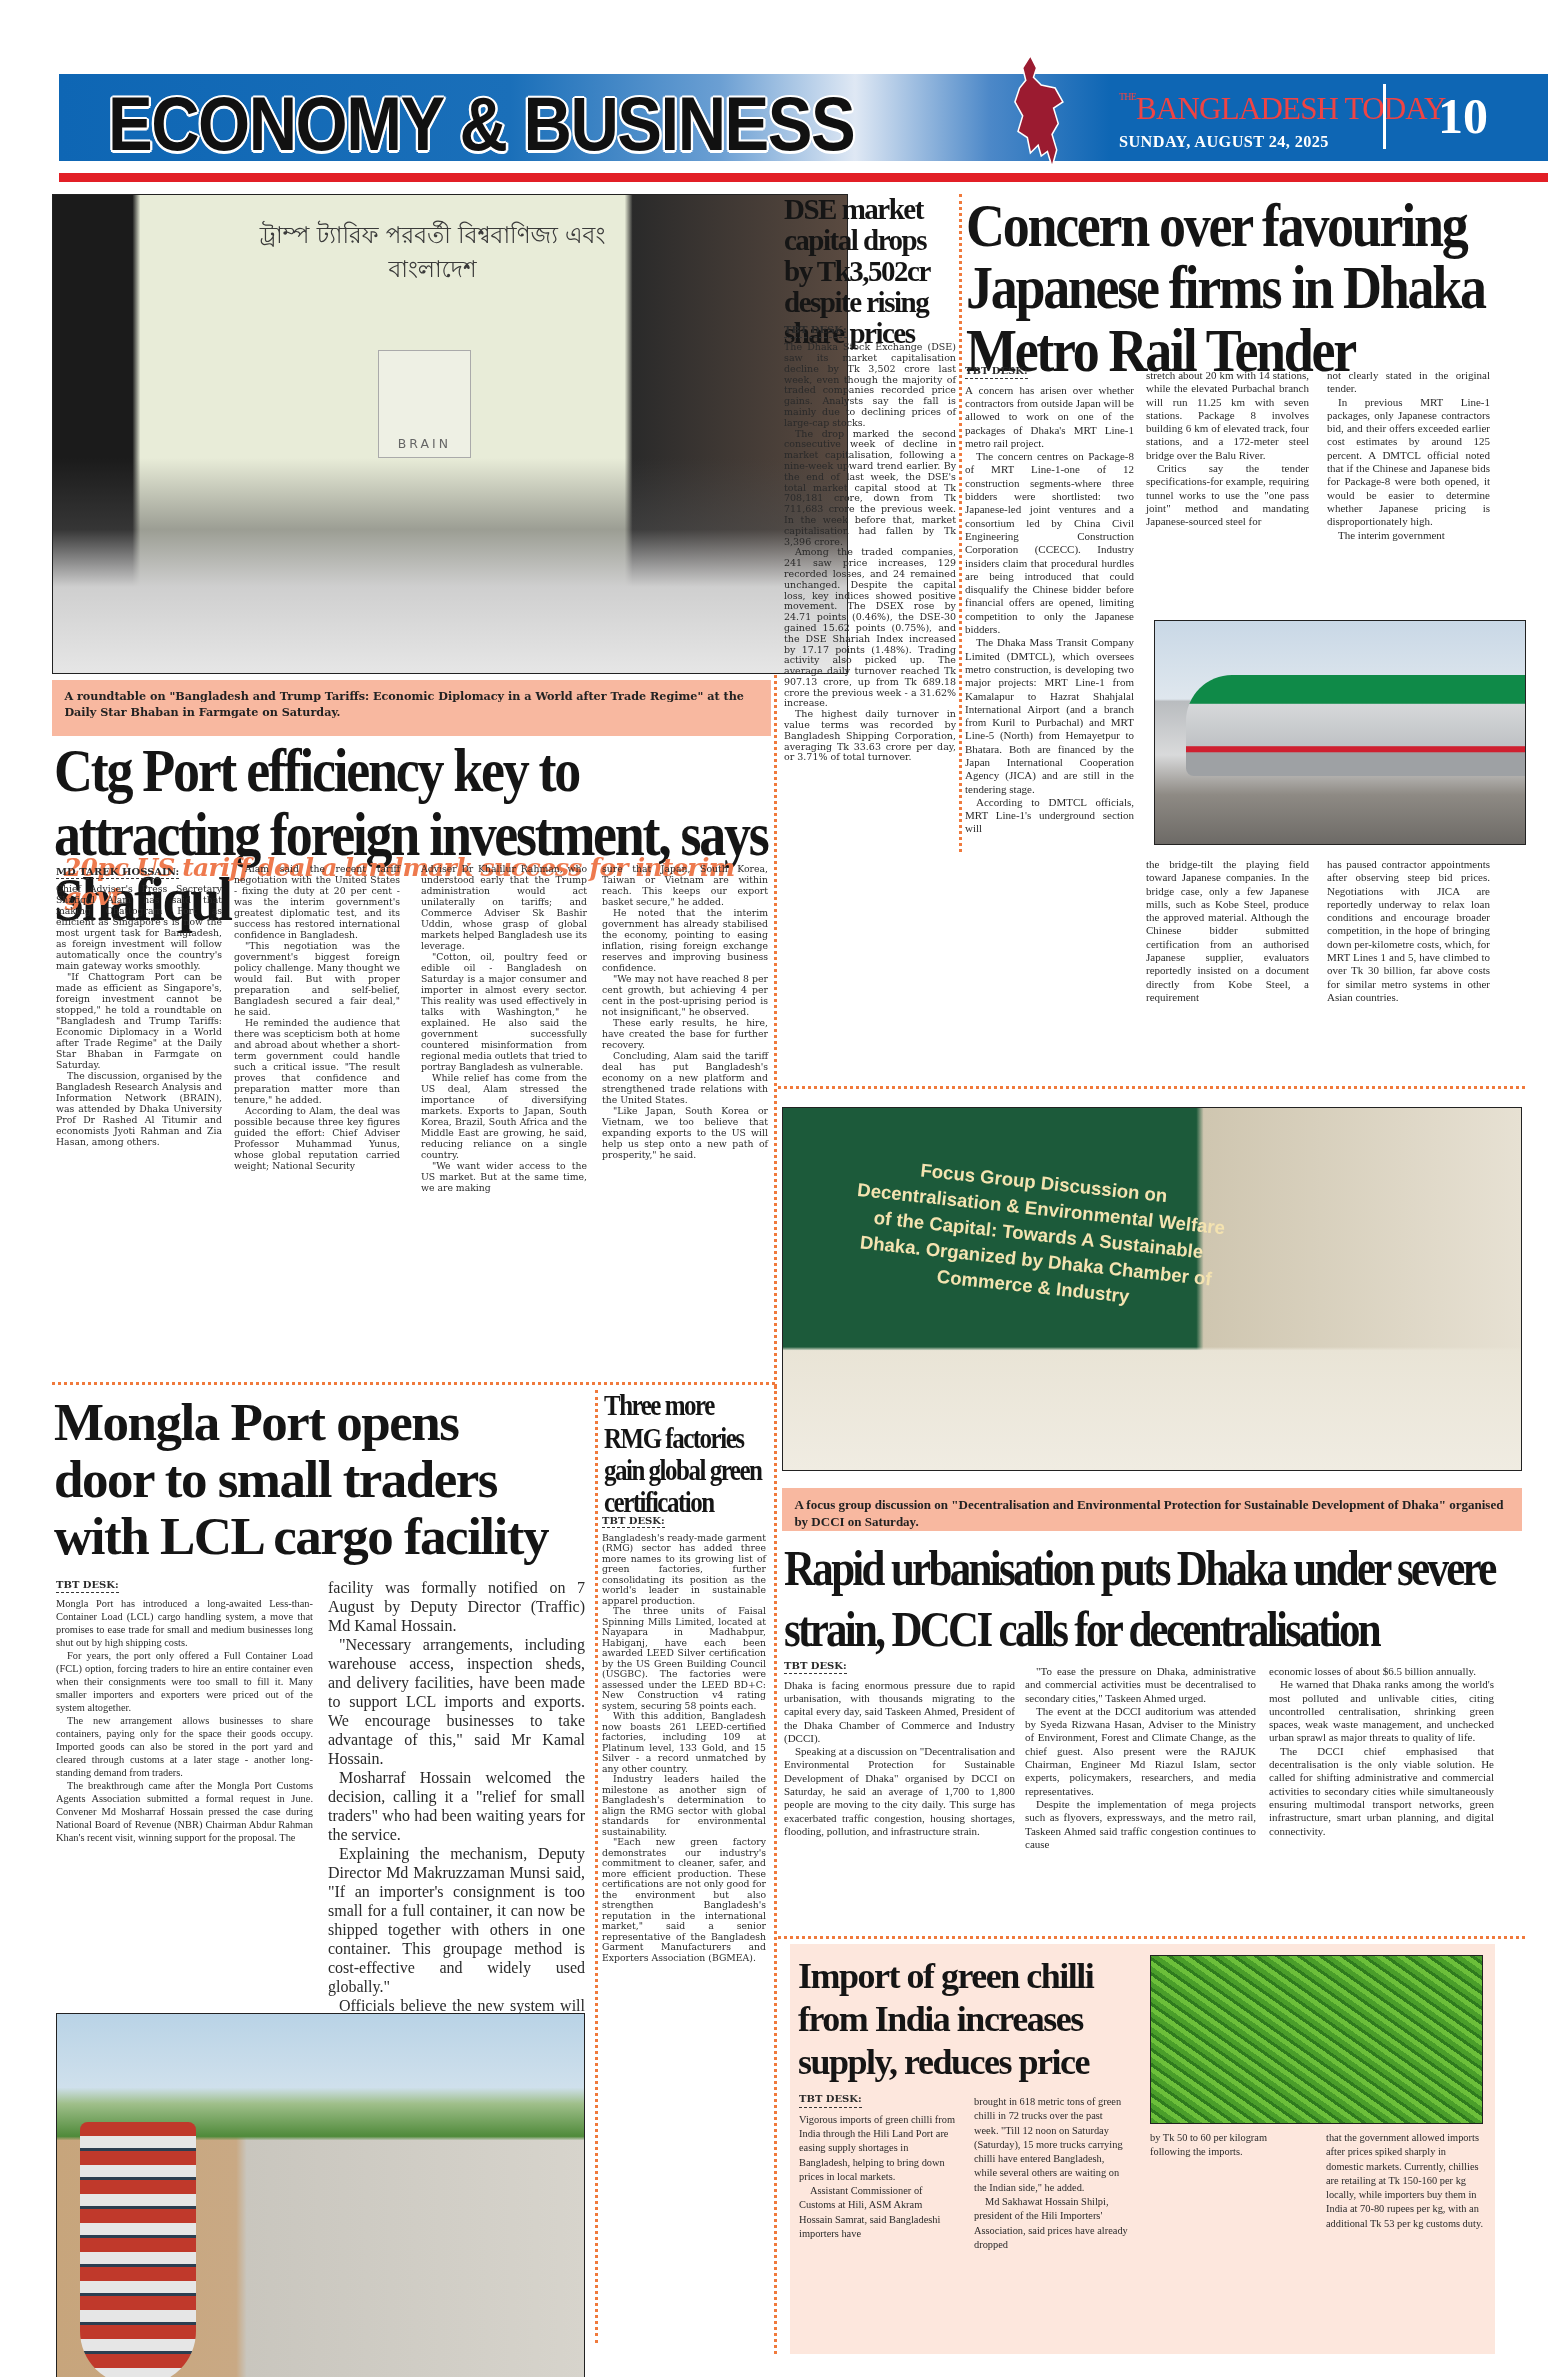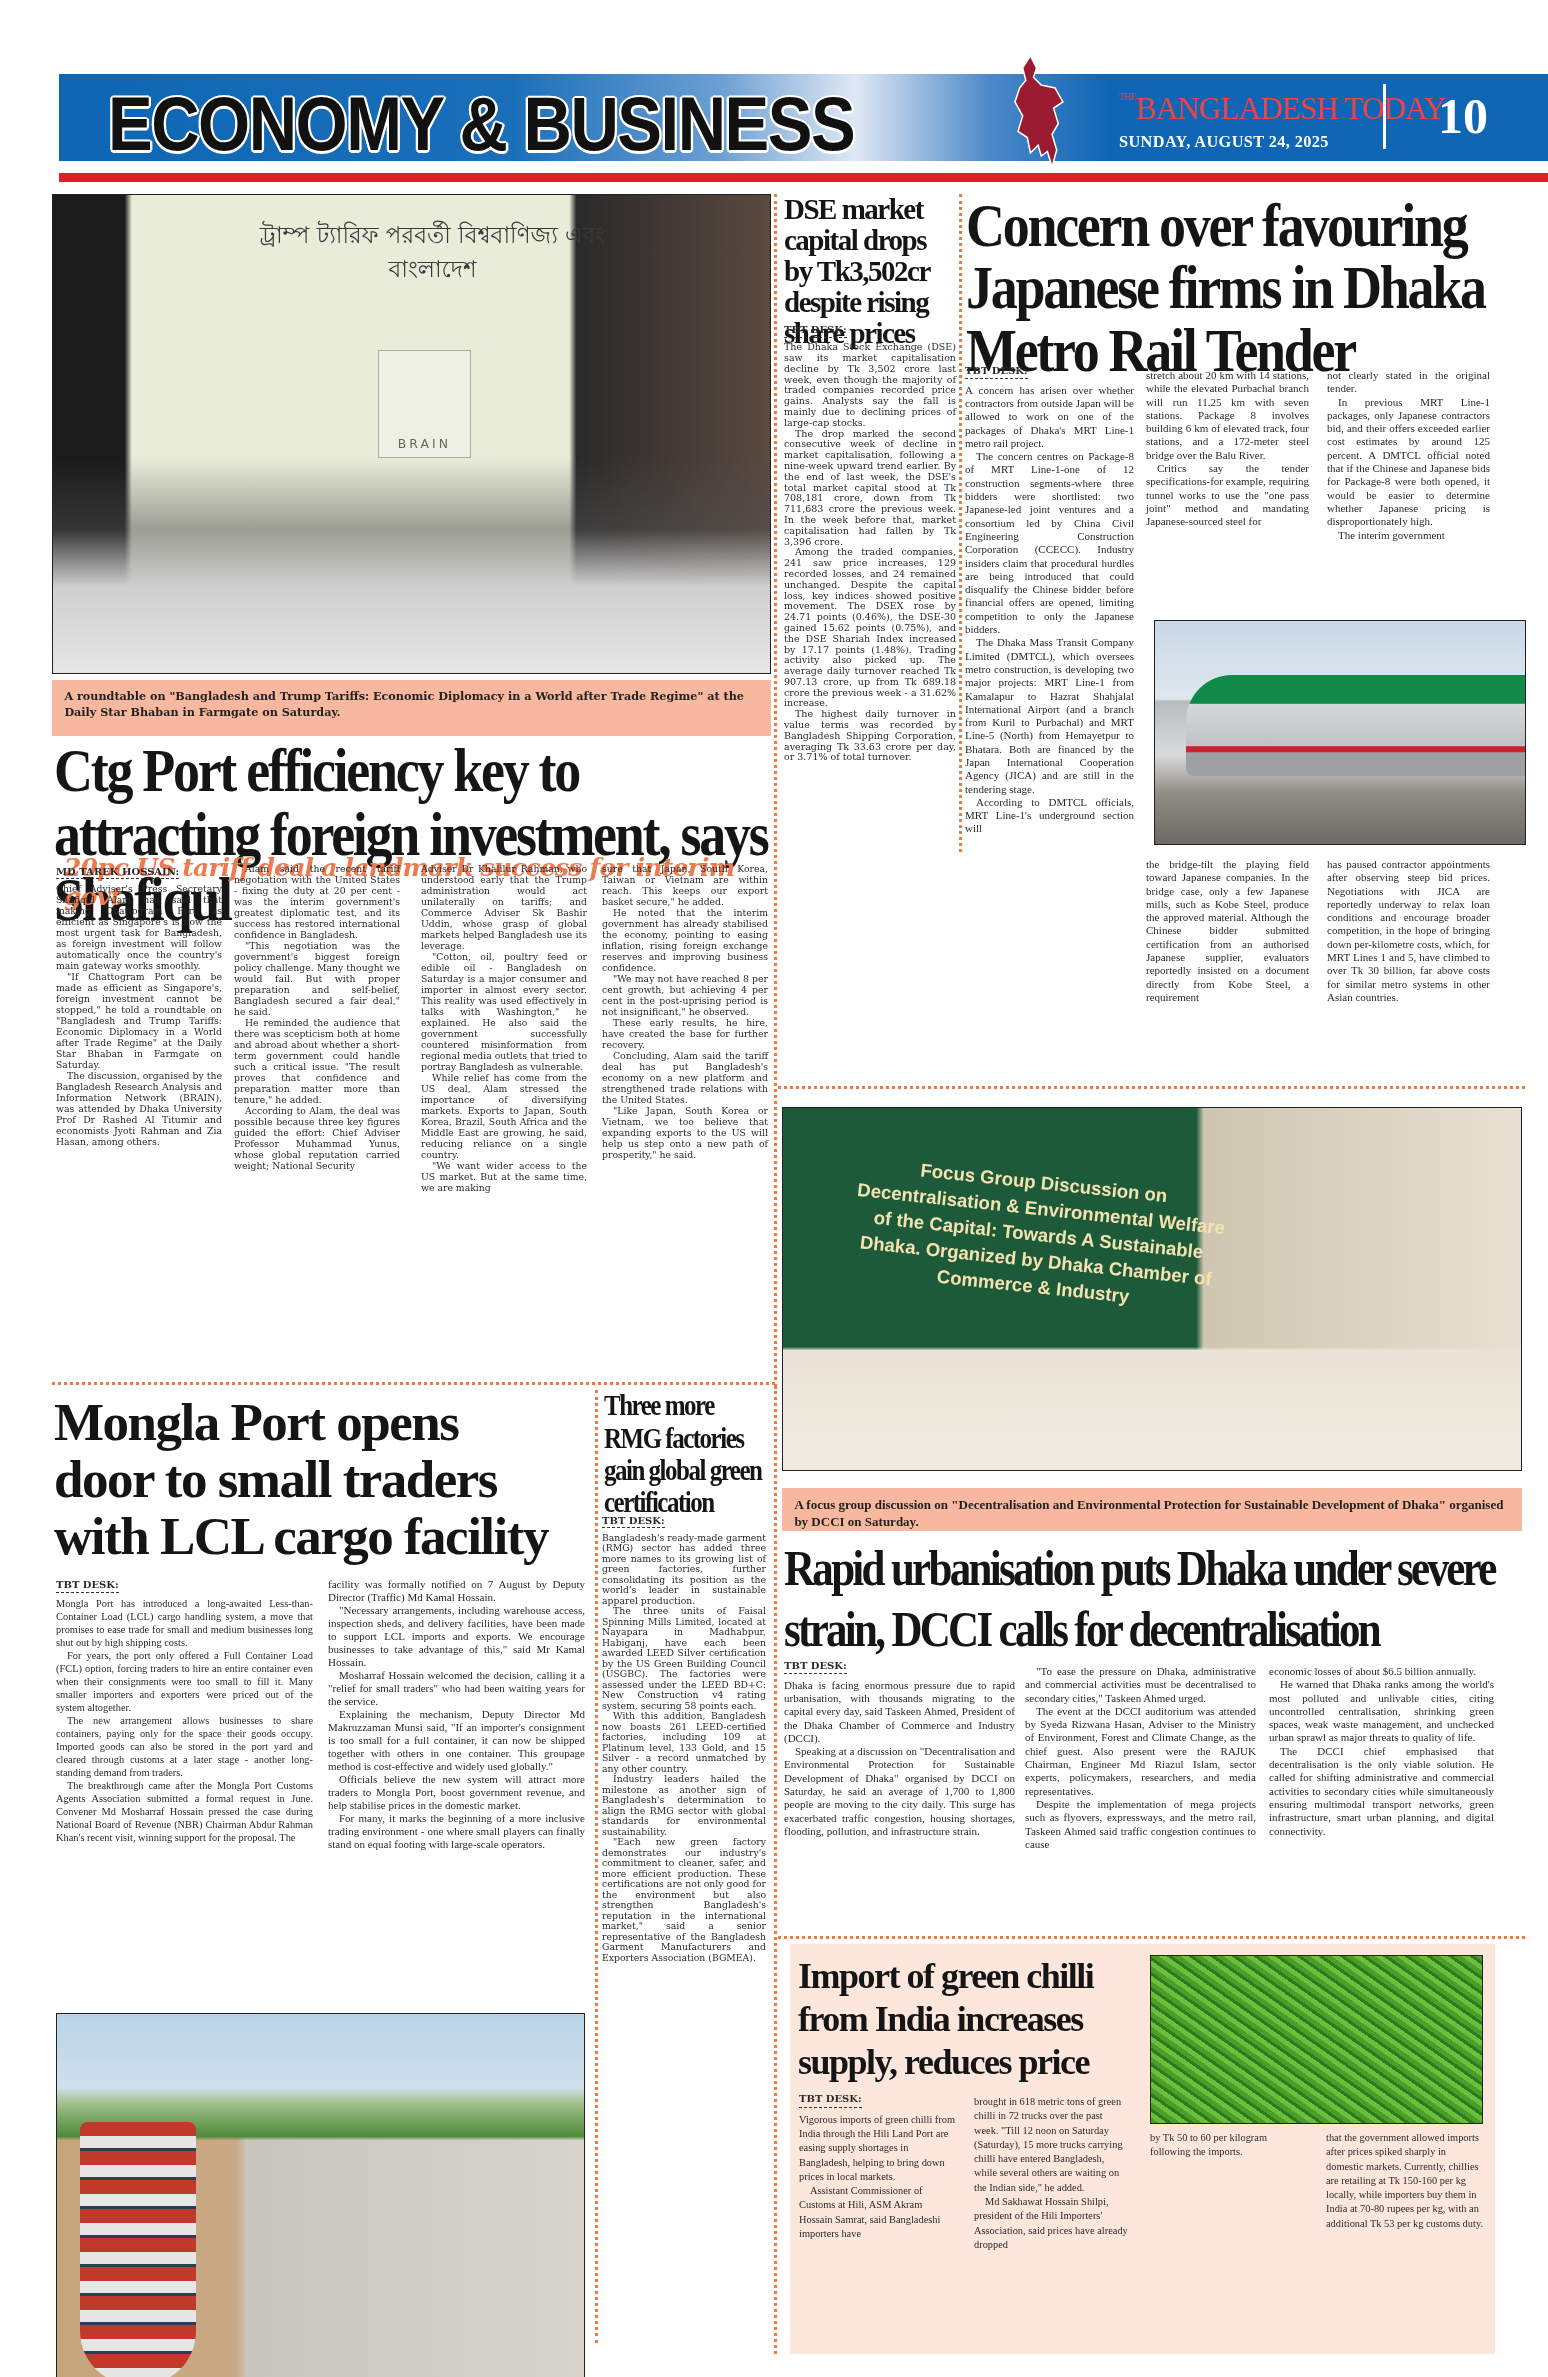--- a/index.html
+++ b/index.html
@@ -19,21 +19,21 @@
   .mast-divider { left: 1383px; top: 84px; width: 3.1px; height: 65px; background: #fff; }
   .mast-page { left: 1402px; top: 87px; color: #fff; font-family: "Liberation Serif", serif; font-size: 50px; font-weight: 700; margin-left: 36px; }
   .mast-red { left: 59px; top: 173px; width: 1502px; height: 8.5px; background: #e21f26; }
 
   
   .vdots { width: 0; border-left: 3.1px dotted #f07a3c; }
   .hdots { height: 0; border-top: 3.1px dotted #f07a3c; }
 
   
   .photo { border: 1.5px solid #222; overflow: hidden; }
-  .photo-roundtable { left: 52px; top: 194px; width: 719px; height: 480px;
+  .photo-roundtable { left: 52px; top: 194px; width: 796px; height: 480px;
     background:
       linear-gradient(180deg, rgba(0,0,0,0) 0%, rgba(0,0,0,0) 55%, rgba(80,80,80,.5) 70%, #cfcfcf 82%, #e6e6e6 100%),
       linear-gradient(90deg, #1b1b1b 0%, #1b1b1b 10%, #e8ecd8 11%, #e8ecd8 72%, #2a2a2a 73%, #5a4a40 100%); }
   .photo-roundtable .screen-text { position: absolute; left: 186px; top: 23px; width: 387px; text-align: center;
     color: #3a3a3a; font-family: "DejaVu Sans", sans-serif; font-size: 23px; line-height: 34px; }
   .photo-train { left: 1154px; top: 620px; width: 372px; height: 225px;
     background:
       linear-gradient(180deg, #c9d8e6 0%, #dfe7ee 35%, #b9bcbf 36%, #d9dadb 60%, #8e8a84 78%, #6d6a66 100%); }
   .photo-train .train-body { position: absolute; left: 31px; top: 54px; width: 341px; height: 101px;
     background: linear-gradient(180deg, #0f8a48 0%, #0f8a48 28%, #d6d8da 29%, #bfc2c5 70%, #cf2030 71%, #cf2030 76%, #9ea1a4 77%); border-radius: 46px 0 0 7.7px; }
@@ -215,21 +215,21 @@
 
 <article>
   <h1 class="abs hl hl-mongla">Mongla Port opens door to small traders with LCL cargo facility</h1>
   <div class="abs col lib" style="left:56px; top:1578px; width:257px; font-size:10.4px; line-height:13px;">
     <div class="byline">TBT DESK:</div>
     <p class="first">Mongla Port has introduced a long-awaited Less-than-Container Load (LCL) cargo handling system, a move that promises to ease trade for small and medium businesses long shut out by high shipping costs.</p>
     <p>For years, the port only offered a Full Container Load (FCL) option, forcing traders to hire an entire container even when their consignments were too small to fill it. Many smaller importers and exporters were priced out of the system altogether.</p>
     <p>The new arrangement allows businesses to share containers, paying only for the space their goods occupy. Imported goods can also be stored in the port yard and cleared through customs at a later stage - another long-standing demand from traders.</p>
     <p>The breakthrough came after the Mongla Port Customs Agents Association submitted a formal request in June. Convener Md Mosharraf Hossain pressed the case during National Board of Revenue (NBR) Chairman Abdur Rahman Khan's recent visit, winning support for the proposal. The</p>
   </div>
-  <div class="abs col lib" style="left:328px; top:1578px; width:257px; font-size:11px; line-height:13px;">
+  <div class="abs col lib" style="left:328px; top:1578px; width:257px; font-size:16px; line-height:19px;">
     <p class="first">facility was formally notified on 7 August by Deputy Director (Traffic) Md Kamal Hossain.</p>
     <p>"Necessary arrangements, including warehouse access, inspection sheds, and delivery facilities, have been made to support LCL imports and exports. We encourage businesses to take advantage of this," said Mr Kamal Hossain.</p>
     <p>Mosharraf Hossain welcomed the decision, calling it a "relief for small traders" who had been waiting years for the service.</p>
     <p>Explaining the mechanism, Deputy Director Md Makruzzaman Munsi said, "If an importer's consignment is too small for a full container, it can now be shipped together with others in one container. This groupage method is cost-effective and widely used globally."</p>
     <p>Officials believe the new system will attract more traders to Mongla Port, boost government revenue, and help stabilise prices in the domestic market.</p>
     <p>For many, it marks the beginning of a more inclusive trading environment - one where small players can finally stand on equal footing with large-scale operators.</p>
   </div>
   <figure class="abs photo photo-port">
     <div class="ship"></div>
   </figure>

